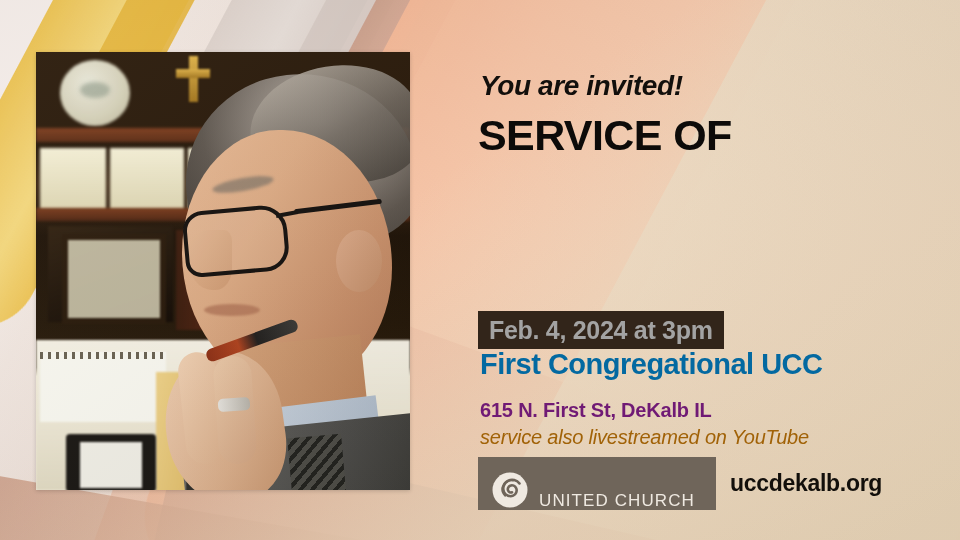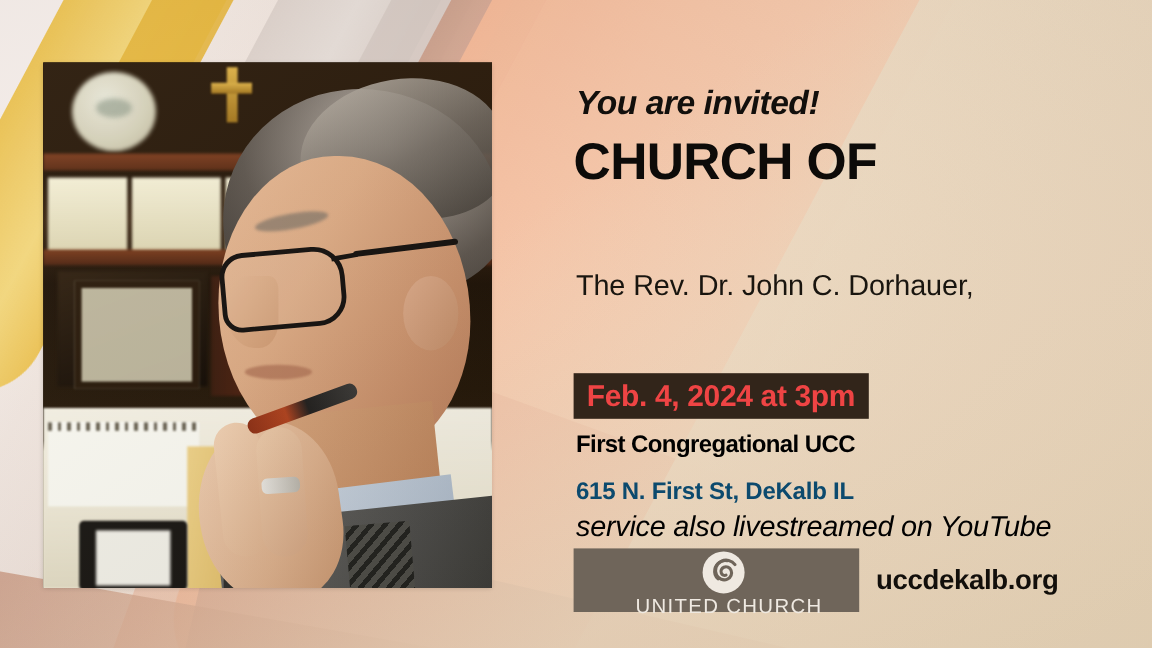--- a/index.html
+++ b/index.html
@@ -216,44 +216,43 @@
     letter-spacing:-0.6px;
   }
   .headline .l2{display:block;}
   .subhead{
     position:absolute;left:2px;top:222px;width:440px;
     font-size:24px;font-weight:400;color:#19150f;line-height:1.4;
     letter-spacing:-0.1px;
   }
   .date-banner{
     position:absolute;left:0;top:311px;height:38px;
-    background:#32251a;color:#ef4444;
+    background:#32251a;color:#a3a3a3;
     display:flex;align-items:center;
     padding:0 11px;box-sizing:border-box;
     font-size:25px;font-weight:800;letter-spacing:-0.3px;
   }
   .church{
-    position:absolute;left:2px;top:360px;
-    font-size:20px;font-weight:800;color:#000000;letter-spacing:-0.5px;
+    position:absolute;left:2px;top:348px;
+    font-size:29px;font-weight:800;color:#0369a1;letter-spacing:-0.5px;
   }
   .address{
     position:absolute;left:2px;top:399px;
-    font-size:20px;font-weight:800;color:#0c4a6e;letter-spacing:-0.2px;
+    font-size:20px;font-weight:800;color:#701a75;letter-spacing:-0.2px;
   }
   .stream{
     position:absolute;left:2px;top:426px;
-    font-size:24px;font-style:italic;font-weight:400;color:#000000;letter-spacing:-0.2px;
+    font-size:20px;font-style:italic;font-weight:400;color:#a16207;letter-spacing:-0.2px;
   }
 
   
   .logo-box{
     position:absolute;left:0;top:457px;width:238px;height:53px;
-    background:#6f655a;display:flex;align-items:center;padding-left:12px;
+    background:#6f655a;display:flex;align-items:flex-end;padding-left:12px;
     box-sizing:border-box;
-    flex-direction:column;
   }
   .ucc-mark{width:40px;height:40px;flex:0 0 40px;position:relative;}
   .ucc-mark svg{display:block;}
   .ucc-words{
     margin-left:9px;color:#efe9e1;line-height:1.06;
     font-size:17px;font-weight:400;letter-spacing:1.1px;
   }
   .ucc-words span{display:block;}
   .website{
     position:absolute;left:252px;top:470px;
@@ -330,25 +329,24 @@
       <div class="fig pen"></div>
       <div class="photo-sheen"></div>
     </div>
   </div>
 
   <div class="content">
 
     <div class="kicker">You are invited!</div>
 
     <div class="headline">
-      <span class="l1">CHURCH OF</span>
+      <span class="l1">SERVICE OF</span>
     </div>
 
     <div class="subhead">
-      <div>The Rev. Dr. John C. Dorhauer,</div>
     </div>
 
     <div class="date-banner">Feb. 4, 2024 at 3pm</div>
 
     <div class="church">First Congregational UCC</div>
 
     <div class="address">615 N. First St, DeKalb IL</div>
 
     <div class="stream">service also livestreamed on YouTube</div>
 

